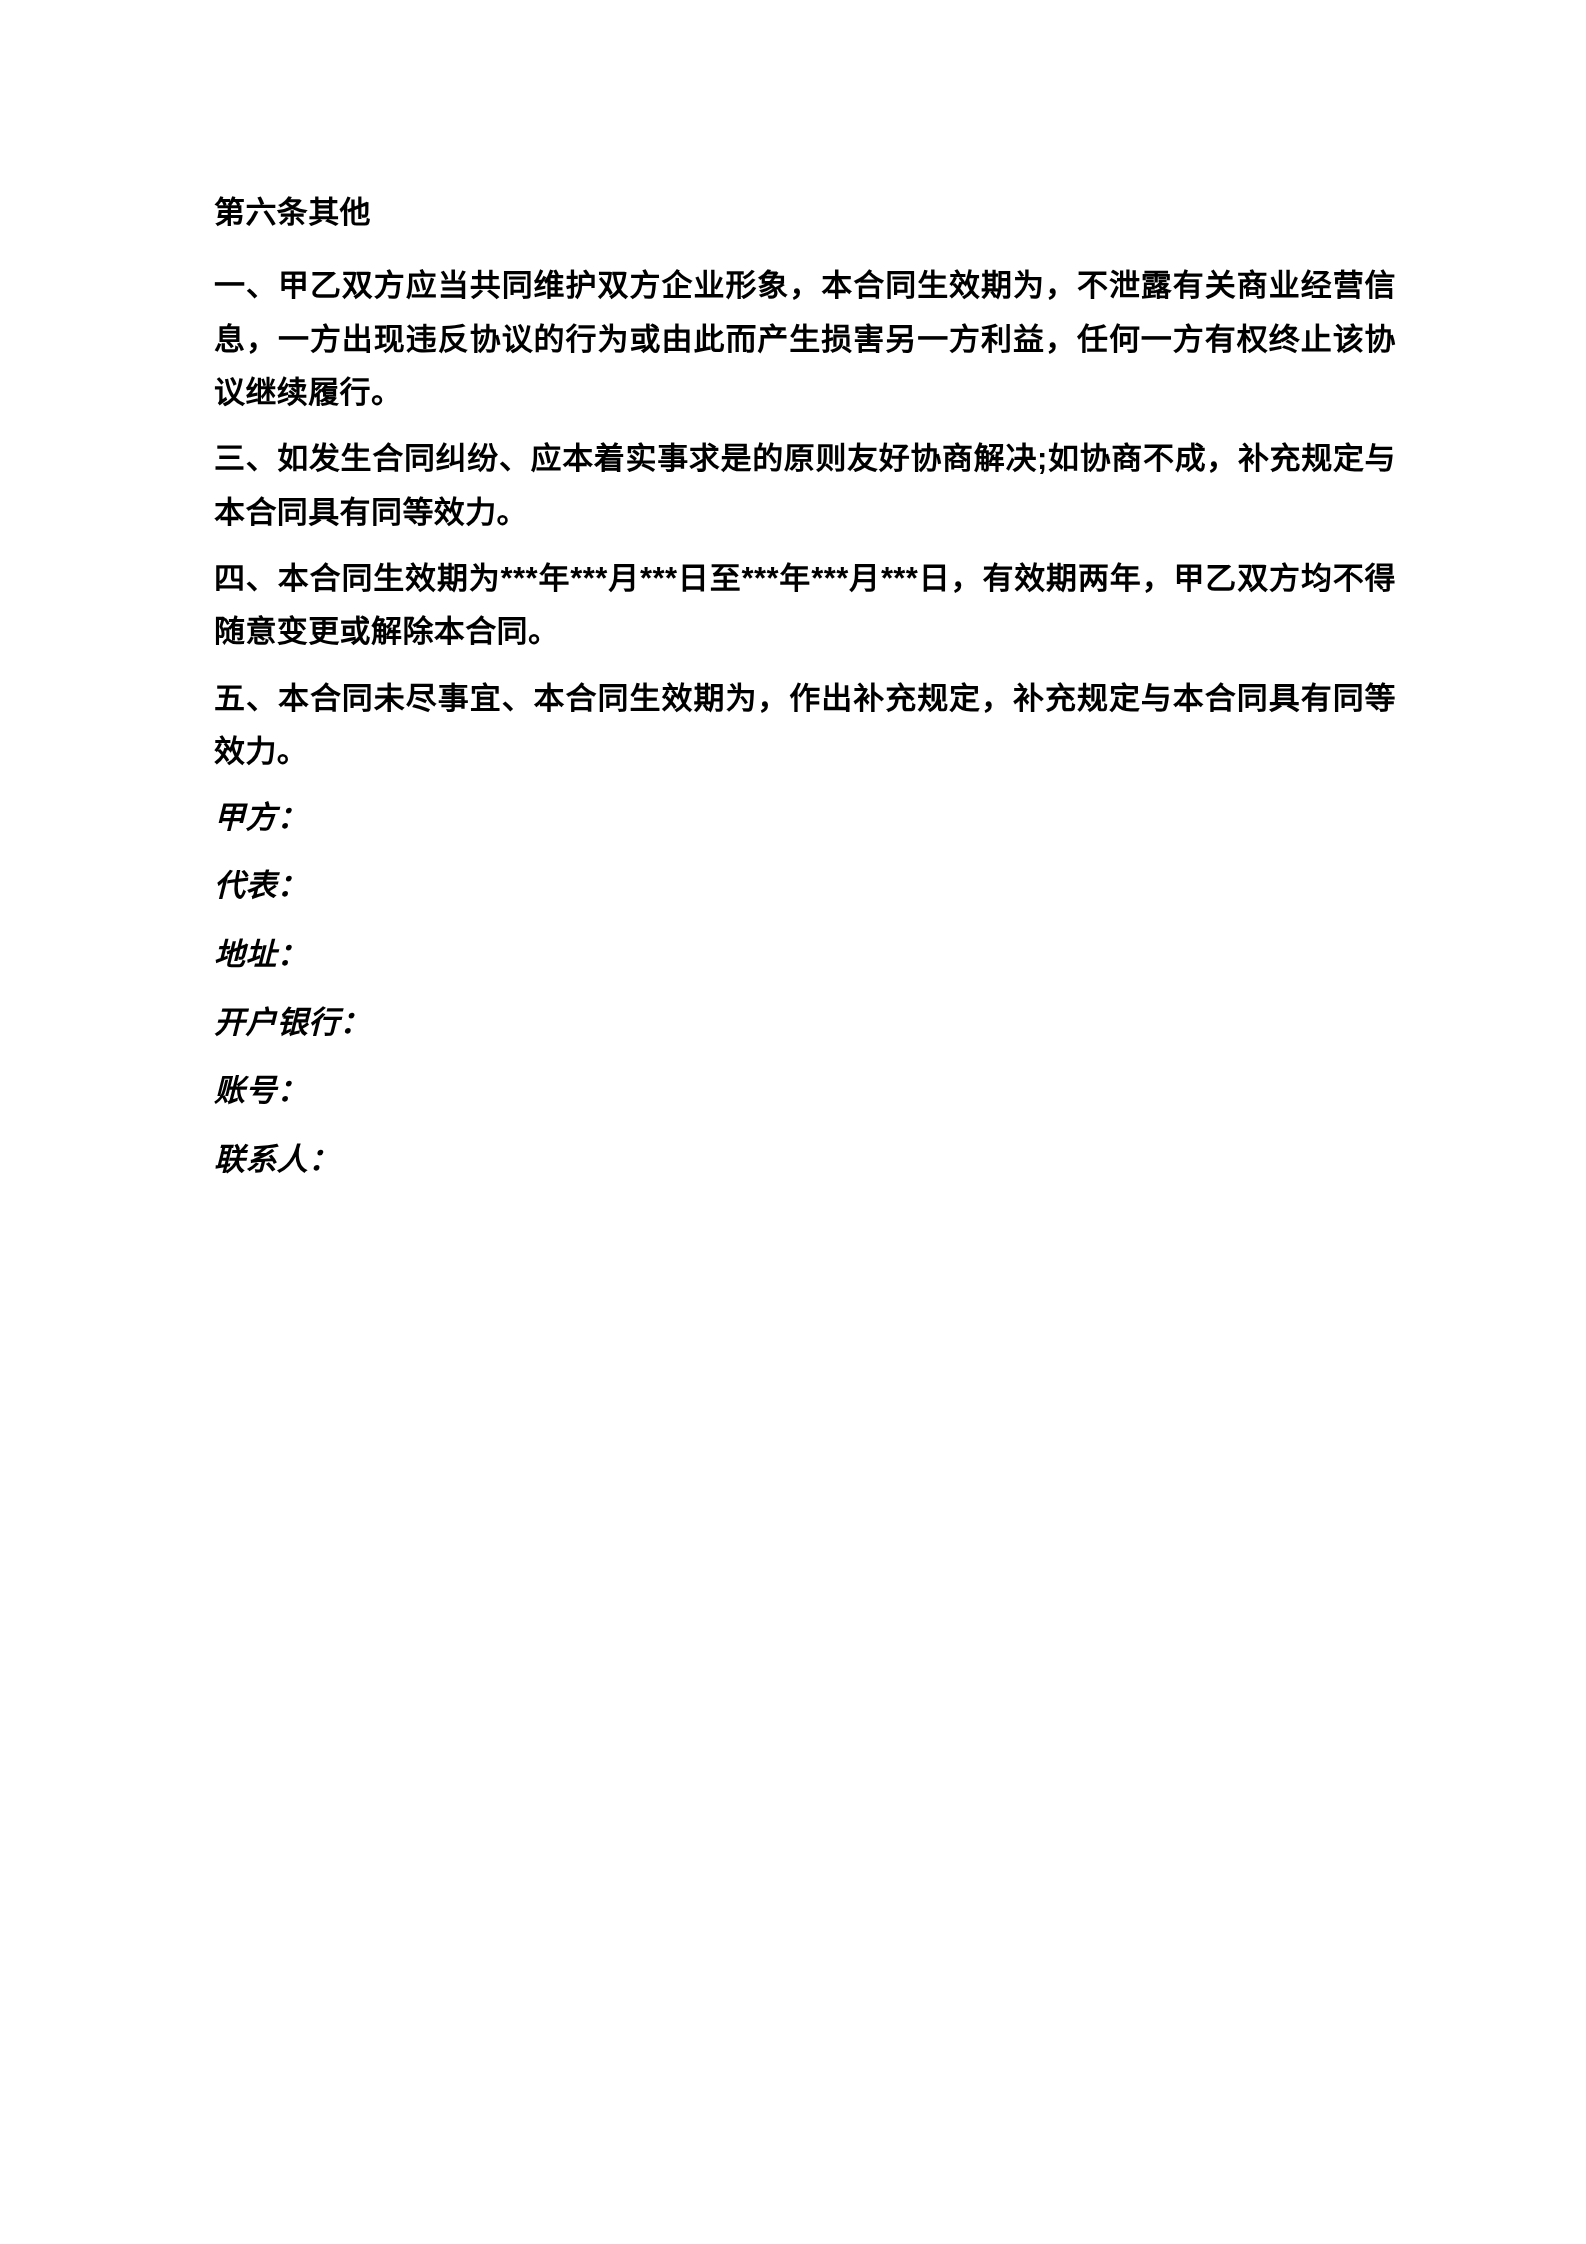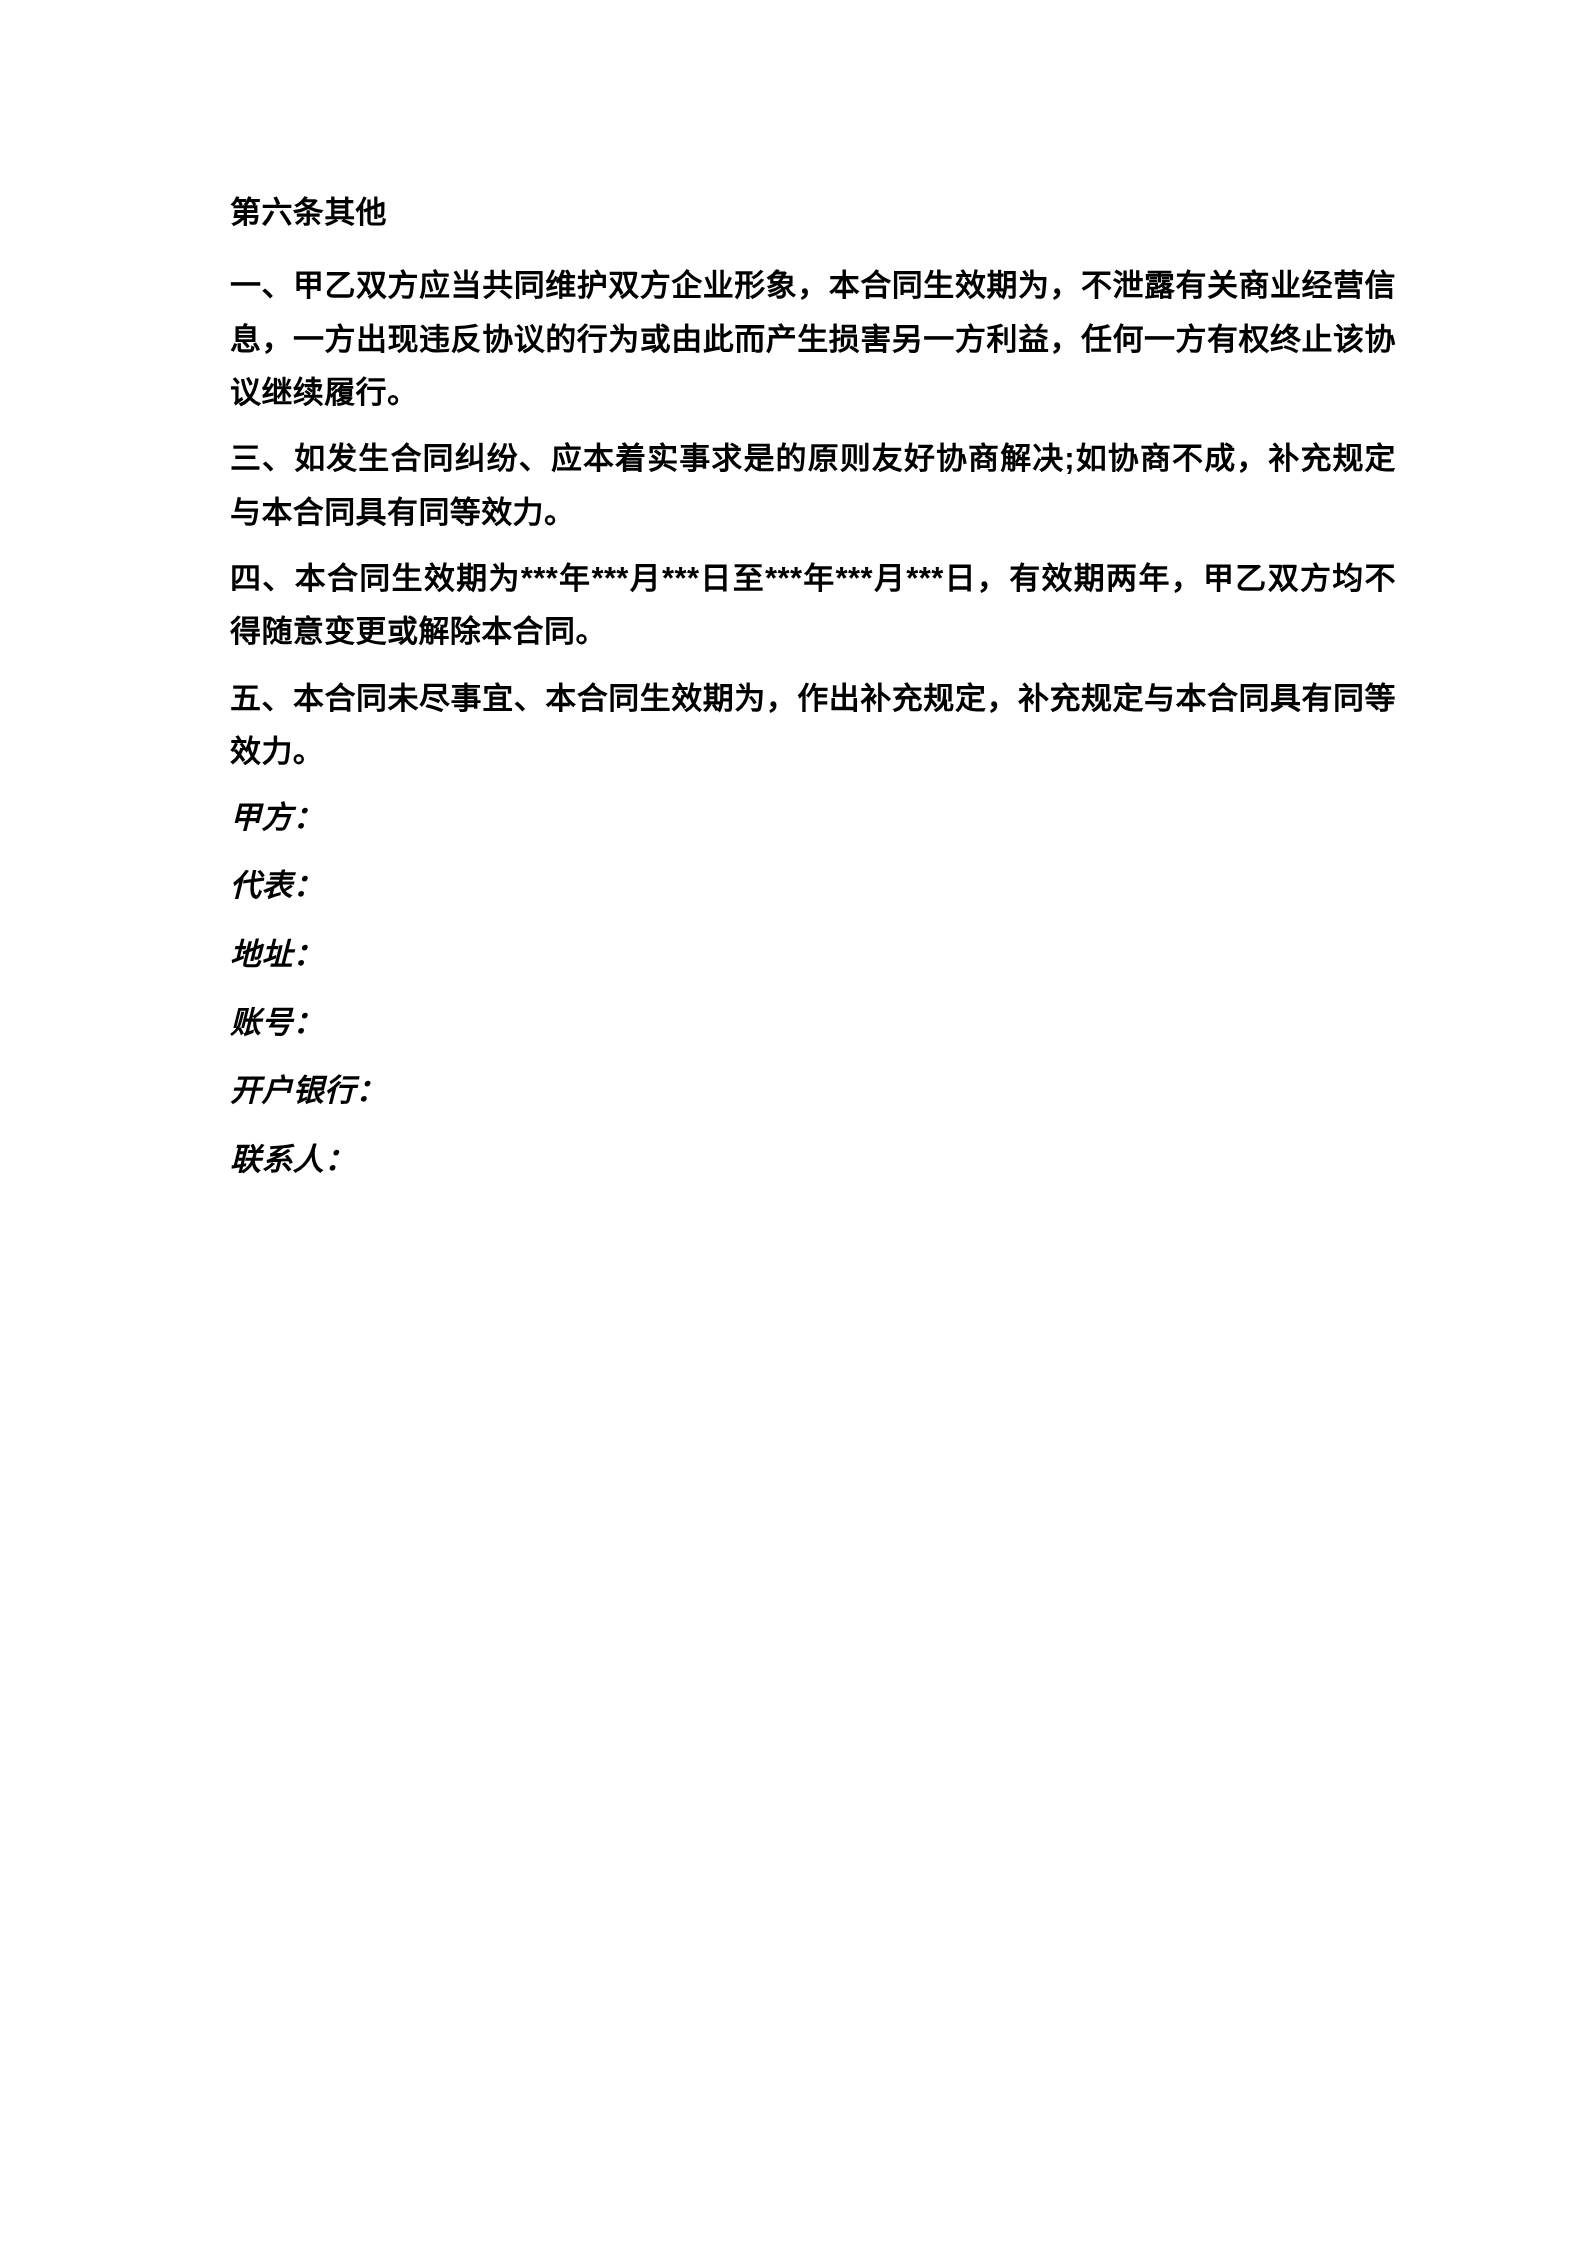--- a/index.html
+++ b/index.html
@@ -23,21 +23,21 @@
     padding: 186px 190px 0 214px;
   }
   .doc-body {
     display: block;
   }
   .para {
     font-size: 31px;
     font-weight: 700;
     line-height: 1.72;
     letter-spacing: 0.4px;
-    margin: 0 0 13px 16px;
+    margin: 0 0 13px 0;
     text-align: justify;
     text-justify: inter-ideograph;
     word-break: break-all;
     white-space: pre-wrap;
   }
   .para.heading {
     margin-bottom: 20px;
   }
   .para.field {
     margin-bottom: 15px;
@@ -54,18 +54,18 @@
     <p class="para heading">第六条其他</p>
 
     <p class="para">一、甲乙双方应当共同维护双方企业形象，本合同生效期为，不泄露有关商业经营信息，一方出现违反协议的行为或由此而产生损害另一方利益，任何一方有权终止该协议继续履行。</p>
     <p class="para">三、如发生合同纠纷、应本着实事求是的原则友好协商解决;如协商不成，补充规定与本合同具有同等效力。</p>
     <p class="para">四、本合同生效期为***年***月***日至***年***月***日，有效期两年，甲乙双方均不得随意变更或解除本合同。</p>
     <p class="para">五、本合同未尽事宜、本合同生效期为，作出补充规定，补充规定与本合同具有同等效力。</p>
 
     <p class="para field">甲方：</p>
     <p class="para field">代表：</p>
     <p class="para field">地址：</p>
+    <p class="para field">开户银行：</p>
     <p class="para field">账号：</p>
-    <p class="para field">开户银行：</p>
     <p class="para field">联系人：</p>
 
   </div>
 </div>
 
 </body></html>

